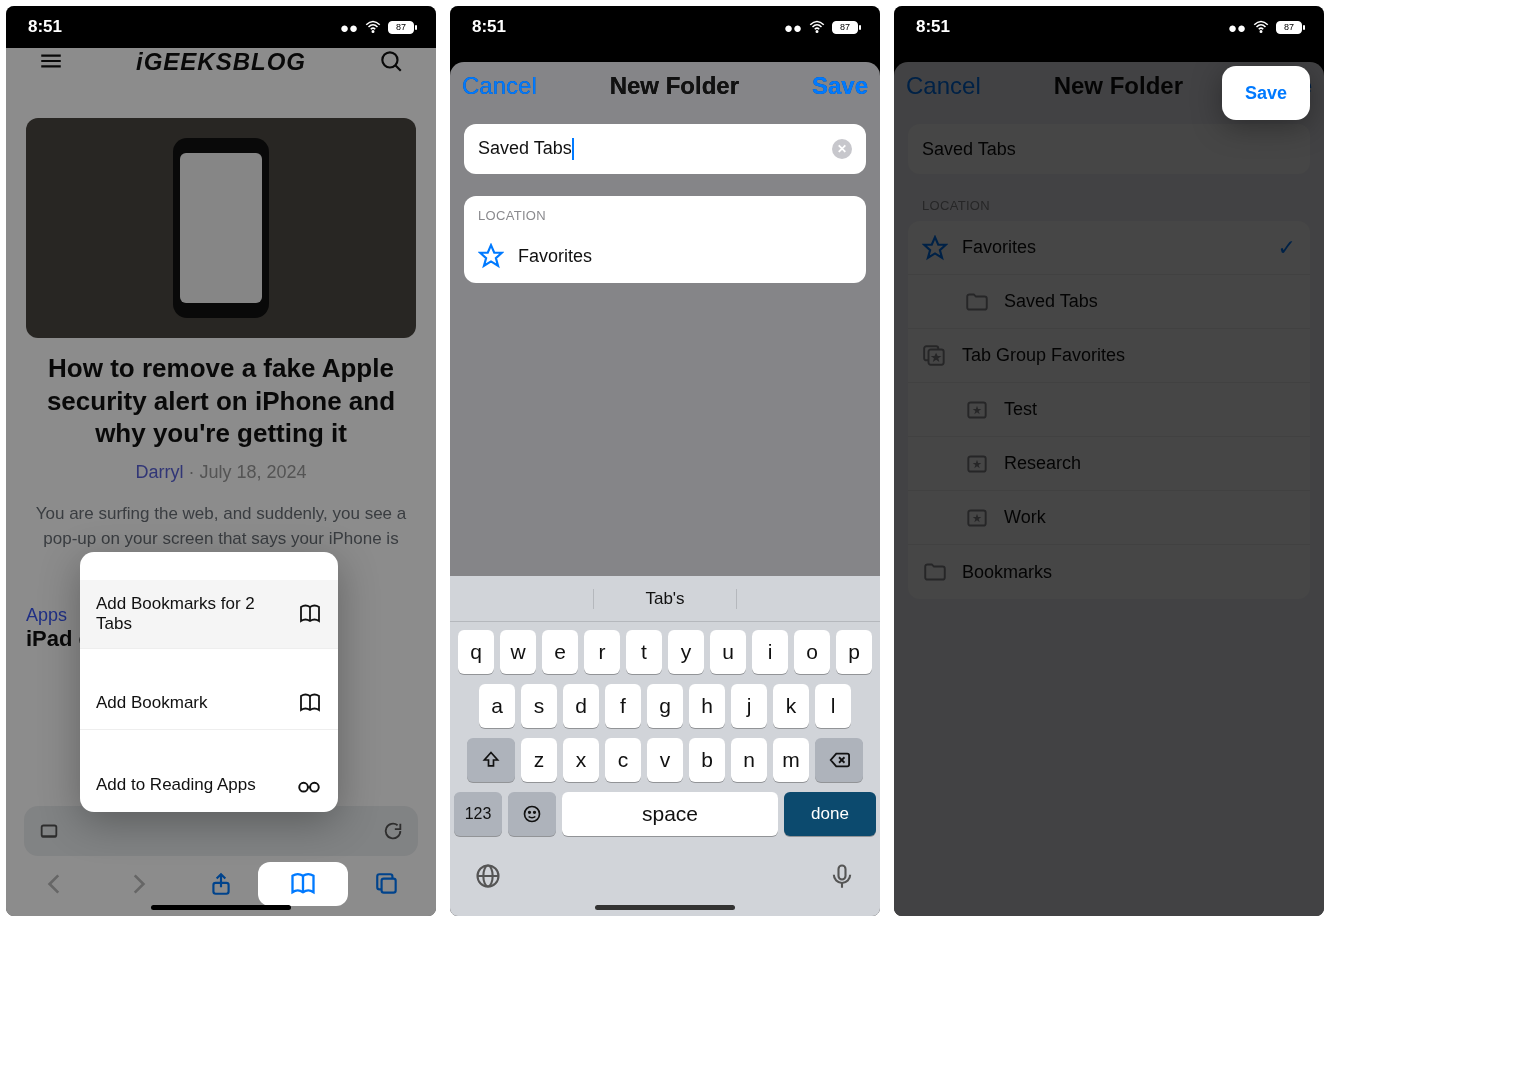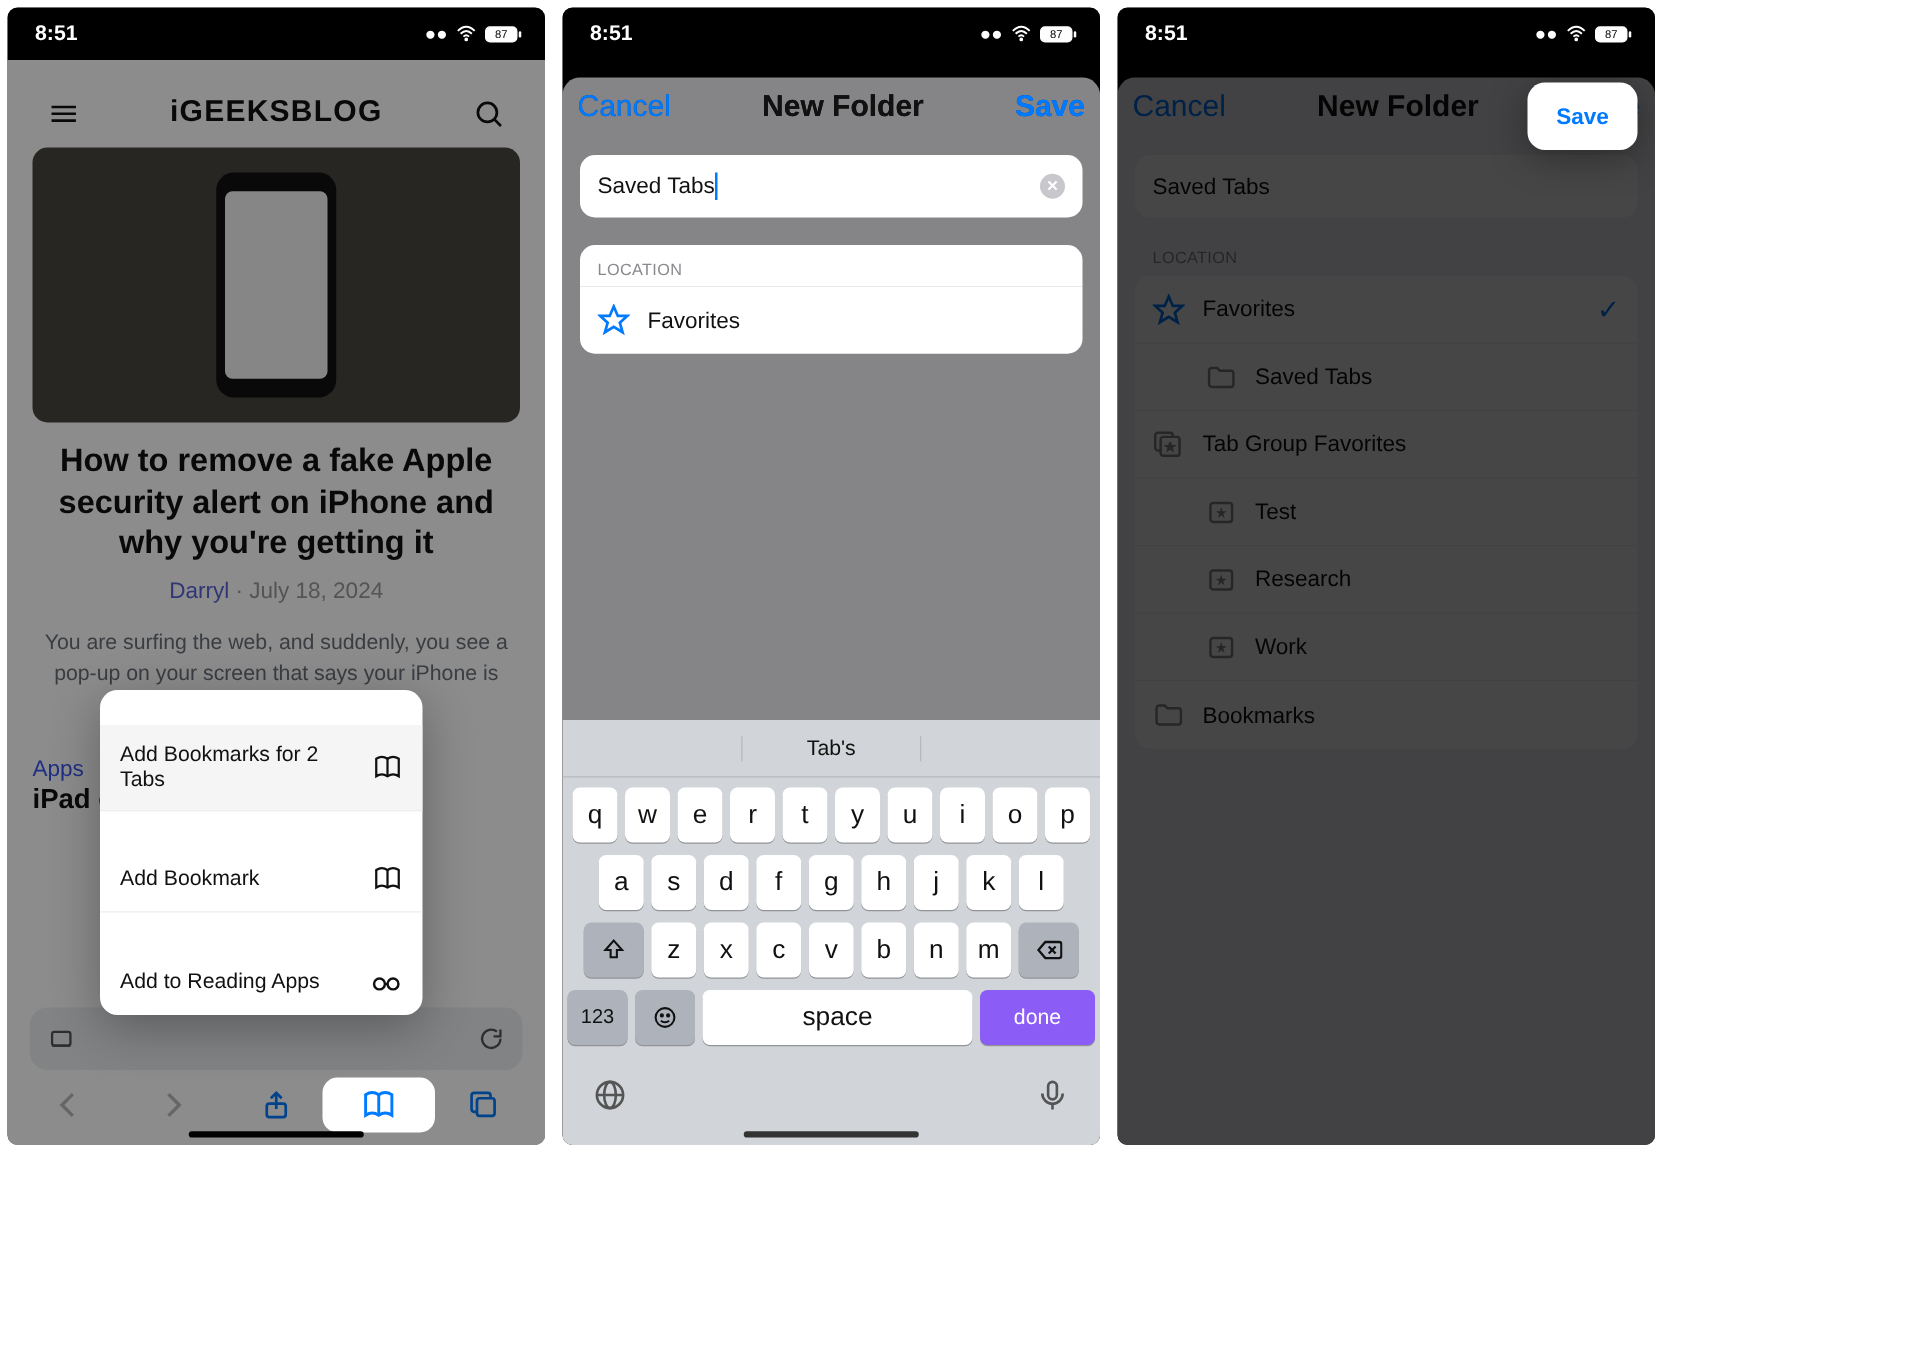--- a/index.html
+++ b/index.html
@@ -10,21 +10,21 @@
   .statusbar { height: 42px; display: flex; align-items: center; justify-content: space-between; padding: 0 22px; color: #fff; font-size: 17px; font-weight: 600; position: relative; z-index: 5; border-radius: 10px; }
   .status-icons { display: flex; align-items: center; gap: 6px; font-size: 15px; }
   .battery-box { border: 1.5px solid #fff; border-radius: 4px; width: 26px; height: 13px; position: relative; display: inline-flex; align-items: center; justify-content: center; font-size: 9px; font-weight: 400; color: #000; background: #fff; }
   .battery-tip { position: absolute; right: -4px; width: 2px; height: 5px; background: #fff; border-radius: 1px; }
 
   
   .dim { position: absolute; inset: 0; background: rgba(0,0,0,.45); z-index: 2; }
 
   
   .p1-page { background: #fff; position: absolute; top: 42px; left: 0; right: 0; bottom: 0; }
-  .p1-header { height: 56px; display: flex; align-items: flex-end; justify-content: space-between; padding: 0 32px; }
+  .p1-header { height: 56px; display: flex; align-items: flex-start; justify-content: space-between; padding: 0 32px; font-style: italic; }
   .hamburger, .search-icon { width: 26px; height: 26px; }
   .logo { font-weight: 900; font-size: 24px; letter-spacing: 1px; color: #111; }
   .article-img { margin: 14px 20px; height: 220px; background: #4a4640; border-radius: 12px; display: flex; align-items: center; justify-content: center; }
   .fake-phone { width: 96px; height: 180px; background: #111; border-radius: 14px; display: flex; align-items: center; justify-content: center; }
   .fake-phone-screen { width: 82px; height: 150px; background: #f5f5f5; border-radius: 6px; }
   .article-title { font-size: 26px; font-weight: 700; text-align: center; padding: 0 16px; color: #111; line-height: 1.25; }
   .byline { text-align: center; font-size: 18px; margin-top: 12px; color: #999; }
   .byline .author { color: #5a63d8; }
   .excerpt { text-align: center; font-size: 17px; color: #6a7077; padding: 18px 20px; line-height: 1.5; }
   .apps-row { padding: 0 20px; margin-top: 10px; font-size: 18px; color: #111; }
@@ -64,21 +64,21 @@
   
   .keyboard { position: absolute; bottom: 0; left: 0; right: 0; height: 340px; background: #d1d4d9; z-index: 3; }
   .suggestion-bar { height: 46px; display: flex; align-items: center; border-bottom: 1px solid #b5b8bd; }
   .suggestion-bar .sug { flex: 1; text-align: center; font-size: 17px; color: #111; border-right: 1px solid #b5b8bd; }
   .suggestion-bar .sug:last-child { border-right: none; }
   .keys { padding: 8px 4px; }
   .key-row { display: flex; justify-content: center; gap: 6px; margin-bottom: 10px; }
   .key { background: #fff; border-radius: 6px; height: 44px; min-width: 36px; display: flex; align-items: center; justify-content: center; font-size: 21px; color: #111; box-shadow: 0 1px 0 rgba(0,0,0,.3); }
   .key.fn { background: #aeb3bb; min-width: 48px; font-size: 16px; }
   .key.space { flex: 1; }
-  .key.done { background: #8b5cf6; color: #fff; min-width: 92px; font-size: 17px; }
+  .key.done { background: #0c4a6e; color: #fff; min-width: 92px; font-size: 17px; }
   .kb-bottom { display: flex; justify-content: space-between; padding: 8px 24px; }
   .kb-bottom svg { width: 28px; height: 28px; }
 
   
   .save-highlight { position: absolute; top: 60px; right: 14px; width: 88px; height: 54px; background: #fff; border-radius: 14px; z-index: 40; display: flex; align-items: center; justify-content: center; color: #007aff; font-weight: 600; font-size: 18px; box-shadow: 0 6px 30px rgba(0,0,0,.35); }
 </style>
 </head>
 <body>
 
 <div class="phone">

